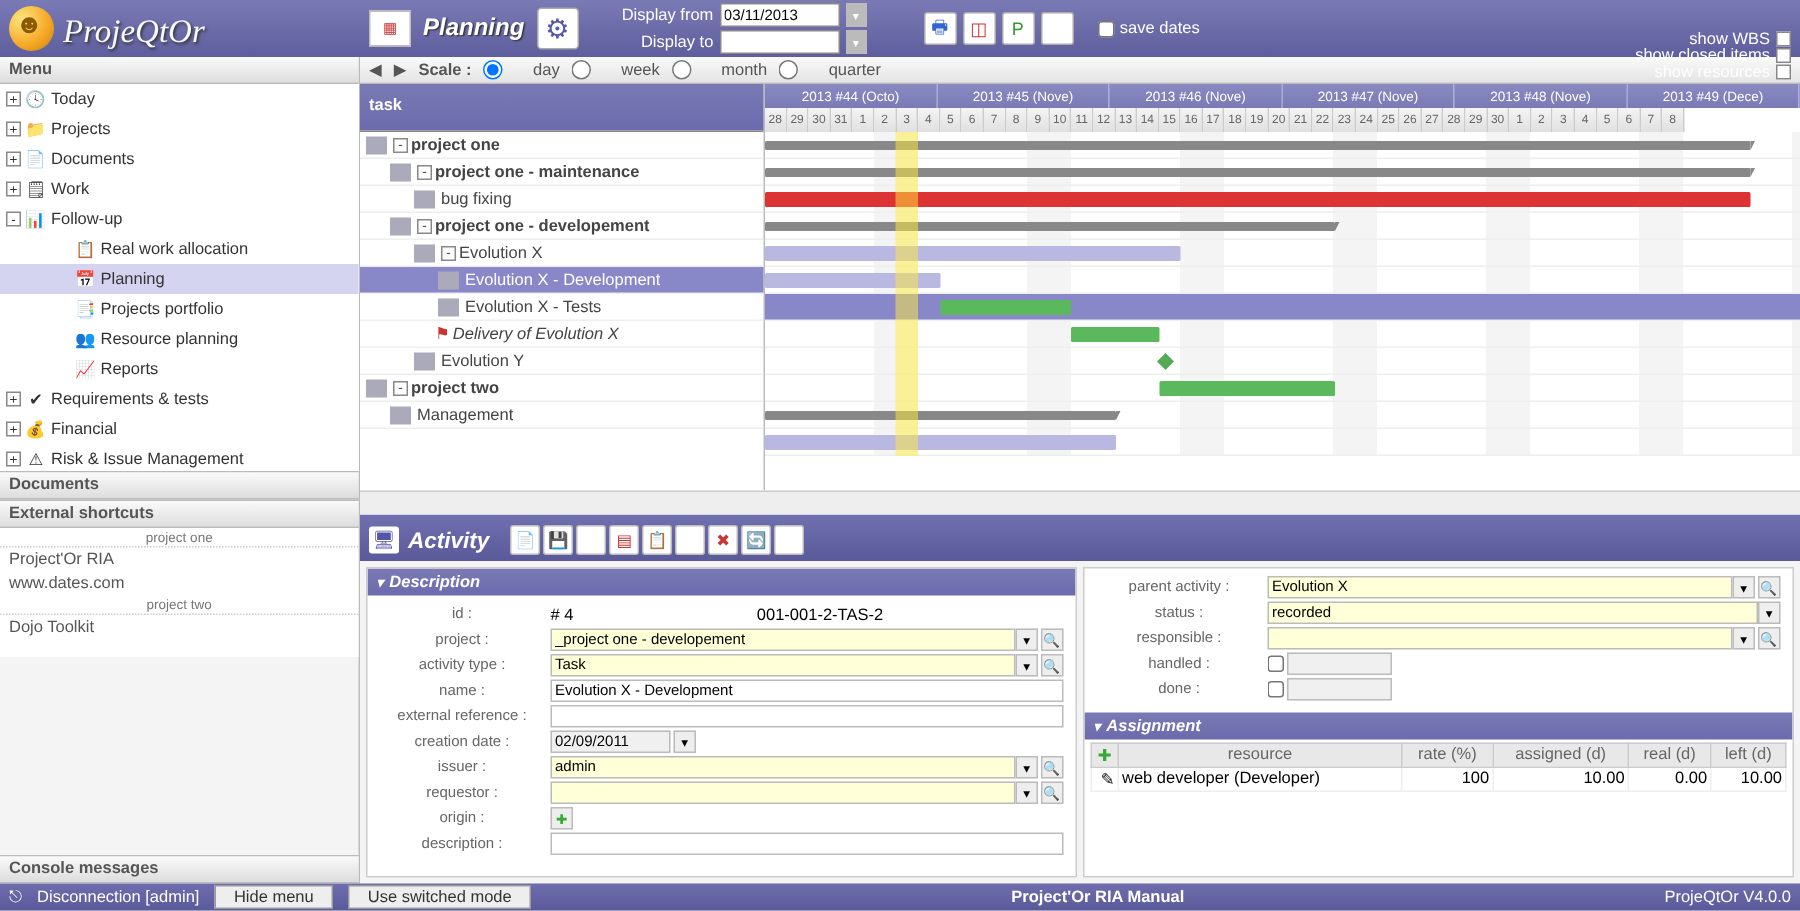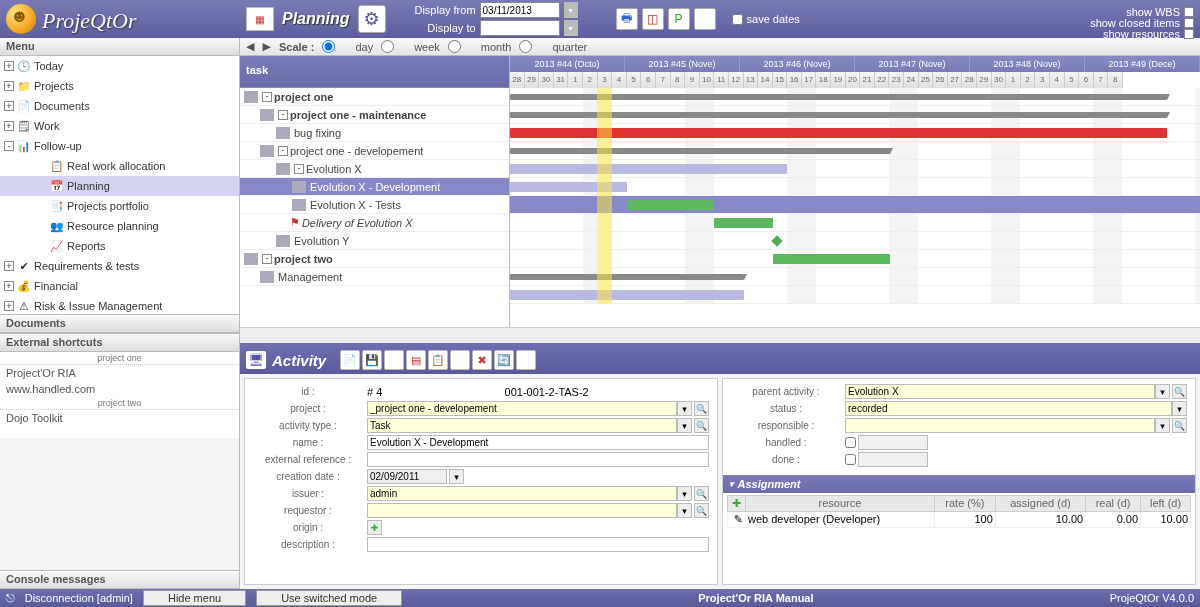--- a/index.html
+++ b/index.html
@@ -15,21 +15,21 @@
 .planning-title{font-size:16px;font-weight:bold;color:#fff;font-style:italic;text-shadow:1px 1px 1px #333}
 .gear-icon{width:28px;height:28px;background:#fff;border:1px solid #aaa;border-radius:3px;display:flex;align-items:center;justify-content:center;color:#55a;font-size:18px}
 .display-block{display:flex;flex-direction:column;gap:2px;margin-left:12px;font-size:10px}
 .display-row{display:flex;align-items:center;gap:4px}
 .display-row label{width:70px;text-align:right;color:#fff}
 .display-row input{width:80px;height:16px;background:#fff;border:1px solid #888;font-size:10px;padding:0 2px}
 .dd{width:14px;height:16px;background:#bbb;display:flex;align-items:center;justify-content:center;font-size:8px}
 .toolbar-icons{display:flex;gap:4px;margin-left:30px}
 .tb-icon{width:22px;height:22px;background:#fff;border:1px solid #aaa;border-radius:2px;display:flex;align-items:center;justify-content:center;font-size:12px}
 .save-dates{display:flex;align-items:center;gap:4px;margin-left:8px;color:#fff;font-size:10px}
-.show-opts{position:absolute;right:6px;top:6px;text-align:center;font-size:10px;color:#fff}
+.show-opts{position:absolute;right:6px;top:20px;text-align:center;font-size:10px;color:#fff}
 .show-opts div{display:flex;justify-content:flex-end;align-items:center;gap:4px;height:11px}
 .show-opts .cb{width:10px;height:10px;background:#fff;border:1px solid #888}
 .main{flex:1;display:flex;overflow:hidden}
 .sidebar{width:240px;background:#f4f4f4;border-right:1px solid #bbb;display:flex;flex-direction:column}
 .side-head{height:18px;background:linear-gradient(#fafafa,#ddd);border-bottom:1px solid #bbb;padding:2px 6px;font-weight:bold;color:#555}
 .tree{flex:0 0 auto;overflow:auto;background:#fff}
 .tree-item{display:flex;align-items:center;height:20px;padding-left:4px;gap:3px;cursor:pointer;color:#333}.indent2{padding-left:50px}
 .ex{width:10px;height:10px;border:1px solid #888;display:flex;align-items:center;justify-content:center;font-size:9px;line-height:1;background:#fff}
 .ti{width:14px;height:14px;display:inline-flex;align-items:center;justify-content:center;font-size:11px}
 .selected{background:#d4d4f0}
@@ -88,21 +88,21 @@
 .fval{flex:1;display:flex;align-items:center;gap:2px}
 .fval input,.fval select{height:15px;border:1px solid #bbb;font-size:10px;padding:0 2px;background:#fff}
 .fval .combo{flex:1;display:flex}
 .fval .combo input{flex:1;background:#ffffd8}
 .sbtn{width:15px;height:15px;background:#eee;border:1px solid #bbb;display:flex;align-items:center;justify-content:center;font-size:9px;cursor:pointer}
 .readonly{background:#f0f0f0!important}
 .asgn-table{width:100%;font-size:9px;border-collapse:collapse}
 .asgn-table th{background:#e8e8e8;border:1px solid #ccc;padding:1px 2px;font-weight:normal;color:#666}
 .asgn-table td{border:1px solid #eee;padding:1px 2px;text-align:right}
 .footer{height:18px;background:linear-gradient(#6e6eae,#5a5a9a);display:flex;align-items:center;color:#fff;font-size:10px;padding:0 6px;gap:10px}
-.footer-btn{background:#eee;color:#333;padding:1px 24px;border:1px solid #999;cursor:pointer}
+.footer-btn{background:#eee;color:#333;padding:1px 12px;border:1px solid #999;cursor:pointer}
 .footer-center{flex:1;text-align:center;font-weight:bold}
 .chk{width:11px;height:11px}
 </style>
 </head>
 <body>
 
 <div class="app">
   <div class="topbar">
     <div class="logo-area">
       <div class="logo-orb"></div>
@@ -217,21 +217,21 @@
           </div>
         </div>
       <div class="docs-pane">
           <div class="side-head">Documents</div>
         </div>
       <div class="ext-pane">
         <div class="side-head">External shortcuts</div>
         <div class="ext-content" id="ext-content" style="height:86px">
             <div class="ext-grp">project one</div>
             <div class="ext-link">Project'Or RIA</div>
-            <div class="ext-link">www.handled.com</div>
+            <div class="ext-link">www.dates.com</div>
             <div class="ext-grp">project two</div>
             <div class="ext-link">Dojo Toolkit</div>
           </div>
       </div>
       <div style="flex:1"></div>
       <div class="console-pane">
           <div class="side-head">Console messages</div>
         </div>
     </div>
 
@@ -272,21 +272,21 @@
                   <span class="ex">-</span>
                   <span class="task-label " style="font-weight:bold">project one - maintenance</span>
                 </div>
                 <div class="task-row tind2">
                   <span class="task-ic"></span>
                   <span class="task-label " style="">bug fixing</span>
                 </div>
                 <div class="task-row tind1">
                   <span class="task-ic"></span>
                   <span class="ex">-</span>
-                  <span class="task-label " style="font-weight:normal">project one - developement</span>
+                  <span class="task-label " style="font-weight:bold">project one - developement</span>
                 </div>
                 <div class="task-row tind2">
                   <span class="task-ic"></span>
                   <span class="ex">-</span>
                   <span class="task-label " style="">Evolution X</span>
                 </div>
                 <div class="task-row tind3 sel">
                   <span class="task-ic"></span>
                   <span class="task-label " style="">Evolution X - Development</span>
                 </div>
@@ -424,20 +424,21 @@
             <div class="dtb" style="color:#c33">▤</div>
             <div class="dtb">📋</div>
             <div class="dtb">↶</div>
             <div class="dtb" style="color:#c33">✖</div>
             <div class="dtb" style="color:#36c">🔄</div>
             <div class="dtb">✉</div>
           </div>
         </div>
         <div class="detail-body">
           <div class="panel">
+            <div class="panel-head">Description</div>
             <div class="panel-body">
               <div class="frow">
                   <div class="flabel">id :</div>
                   <div class="fval">
                     <span># 4</span>
                     <span style="flex:1;text-align:center">001-001-2-TAS-2</span>
                   </div>
                 </div>
               <div class="frow">
                   <div class="flabel">project :</div>

